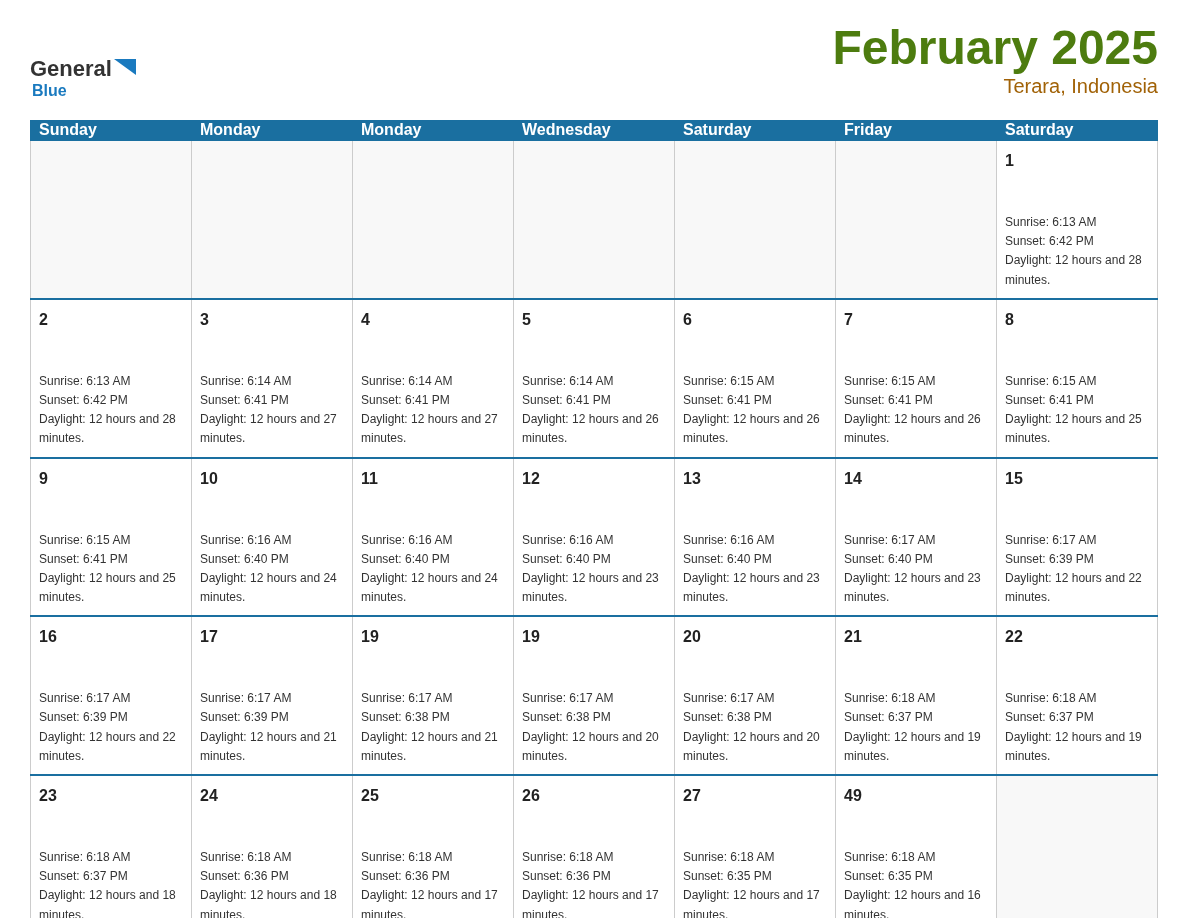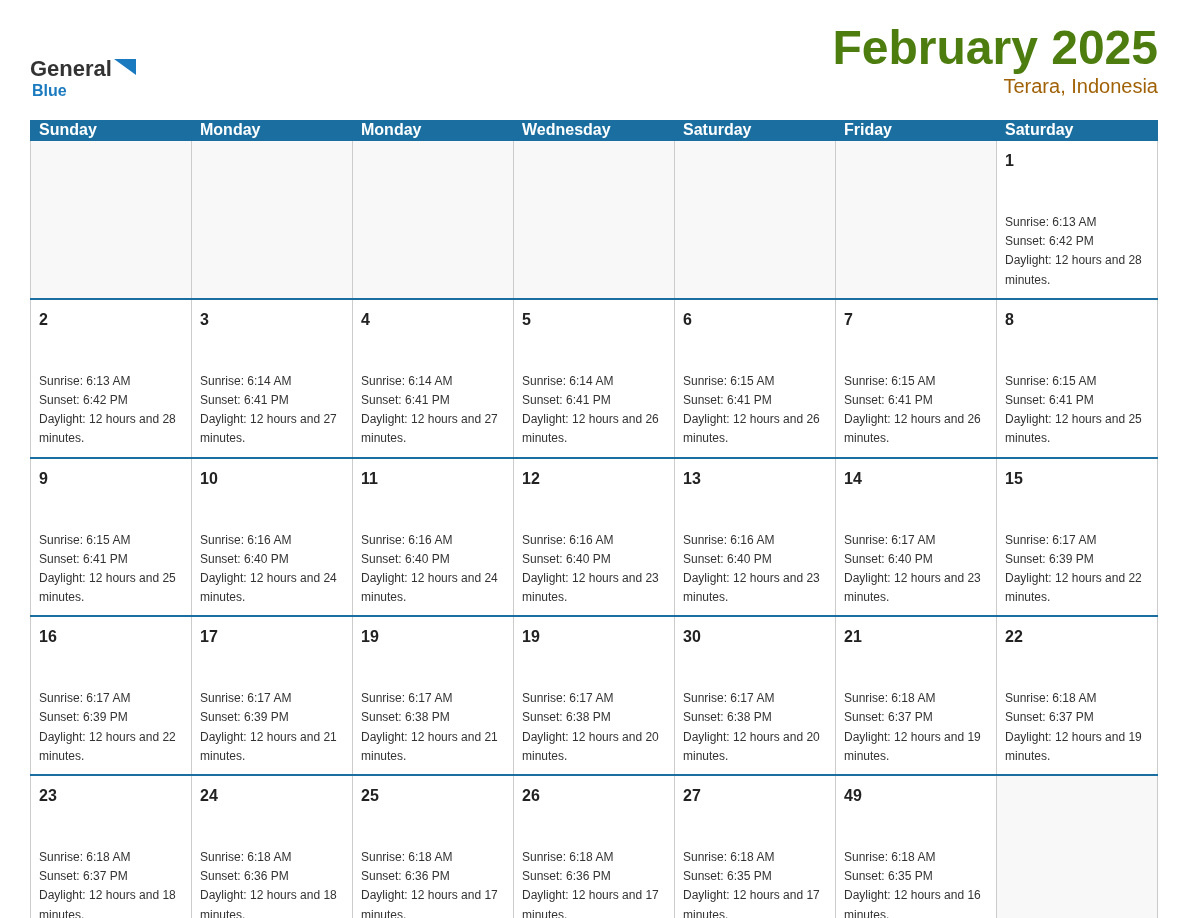--- a/index.html
+++ b/index.html
@@ -251,21 +251,21 @@
 Sunset: 6:38 PM
 Daylight: 12 hours and 21 minutes.</div>
         </td>
         <td>
           <span class="day-number">19</span>
           <div class="day-info" style="white-space: pre-line;">Sunrise: 6:17 AM
 Sunset: 6:38 PM
 Daylight: 12 hours and 20 minutes.</div>
         </td>
         <td>
-          <span class="day-number">30</span>
+          <span class="day-number">20</span>
           <div class="day-info" style="white-space: pre-line;">Sunrise: 6:17 AM
 Sunset: 6:38 PM
 Daylight: 12 hours and 20 minutes.</div>
         </td>
         <td>
           <span class="day-number">21</span>
           <div class="day-info" style="white-space: pre-line;">Sunrise: 6:18 AM
 Sunset: 6:37 PM
 Daylight: 12 hours and 19 minutes.</div>
         </td>

